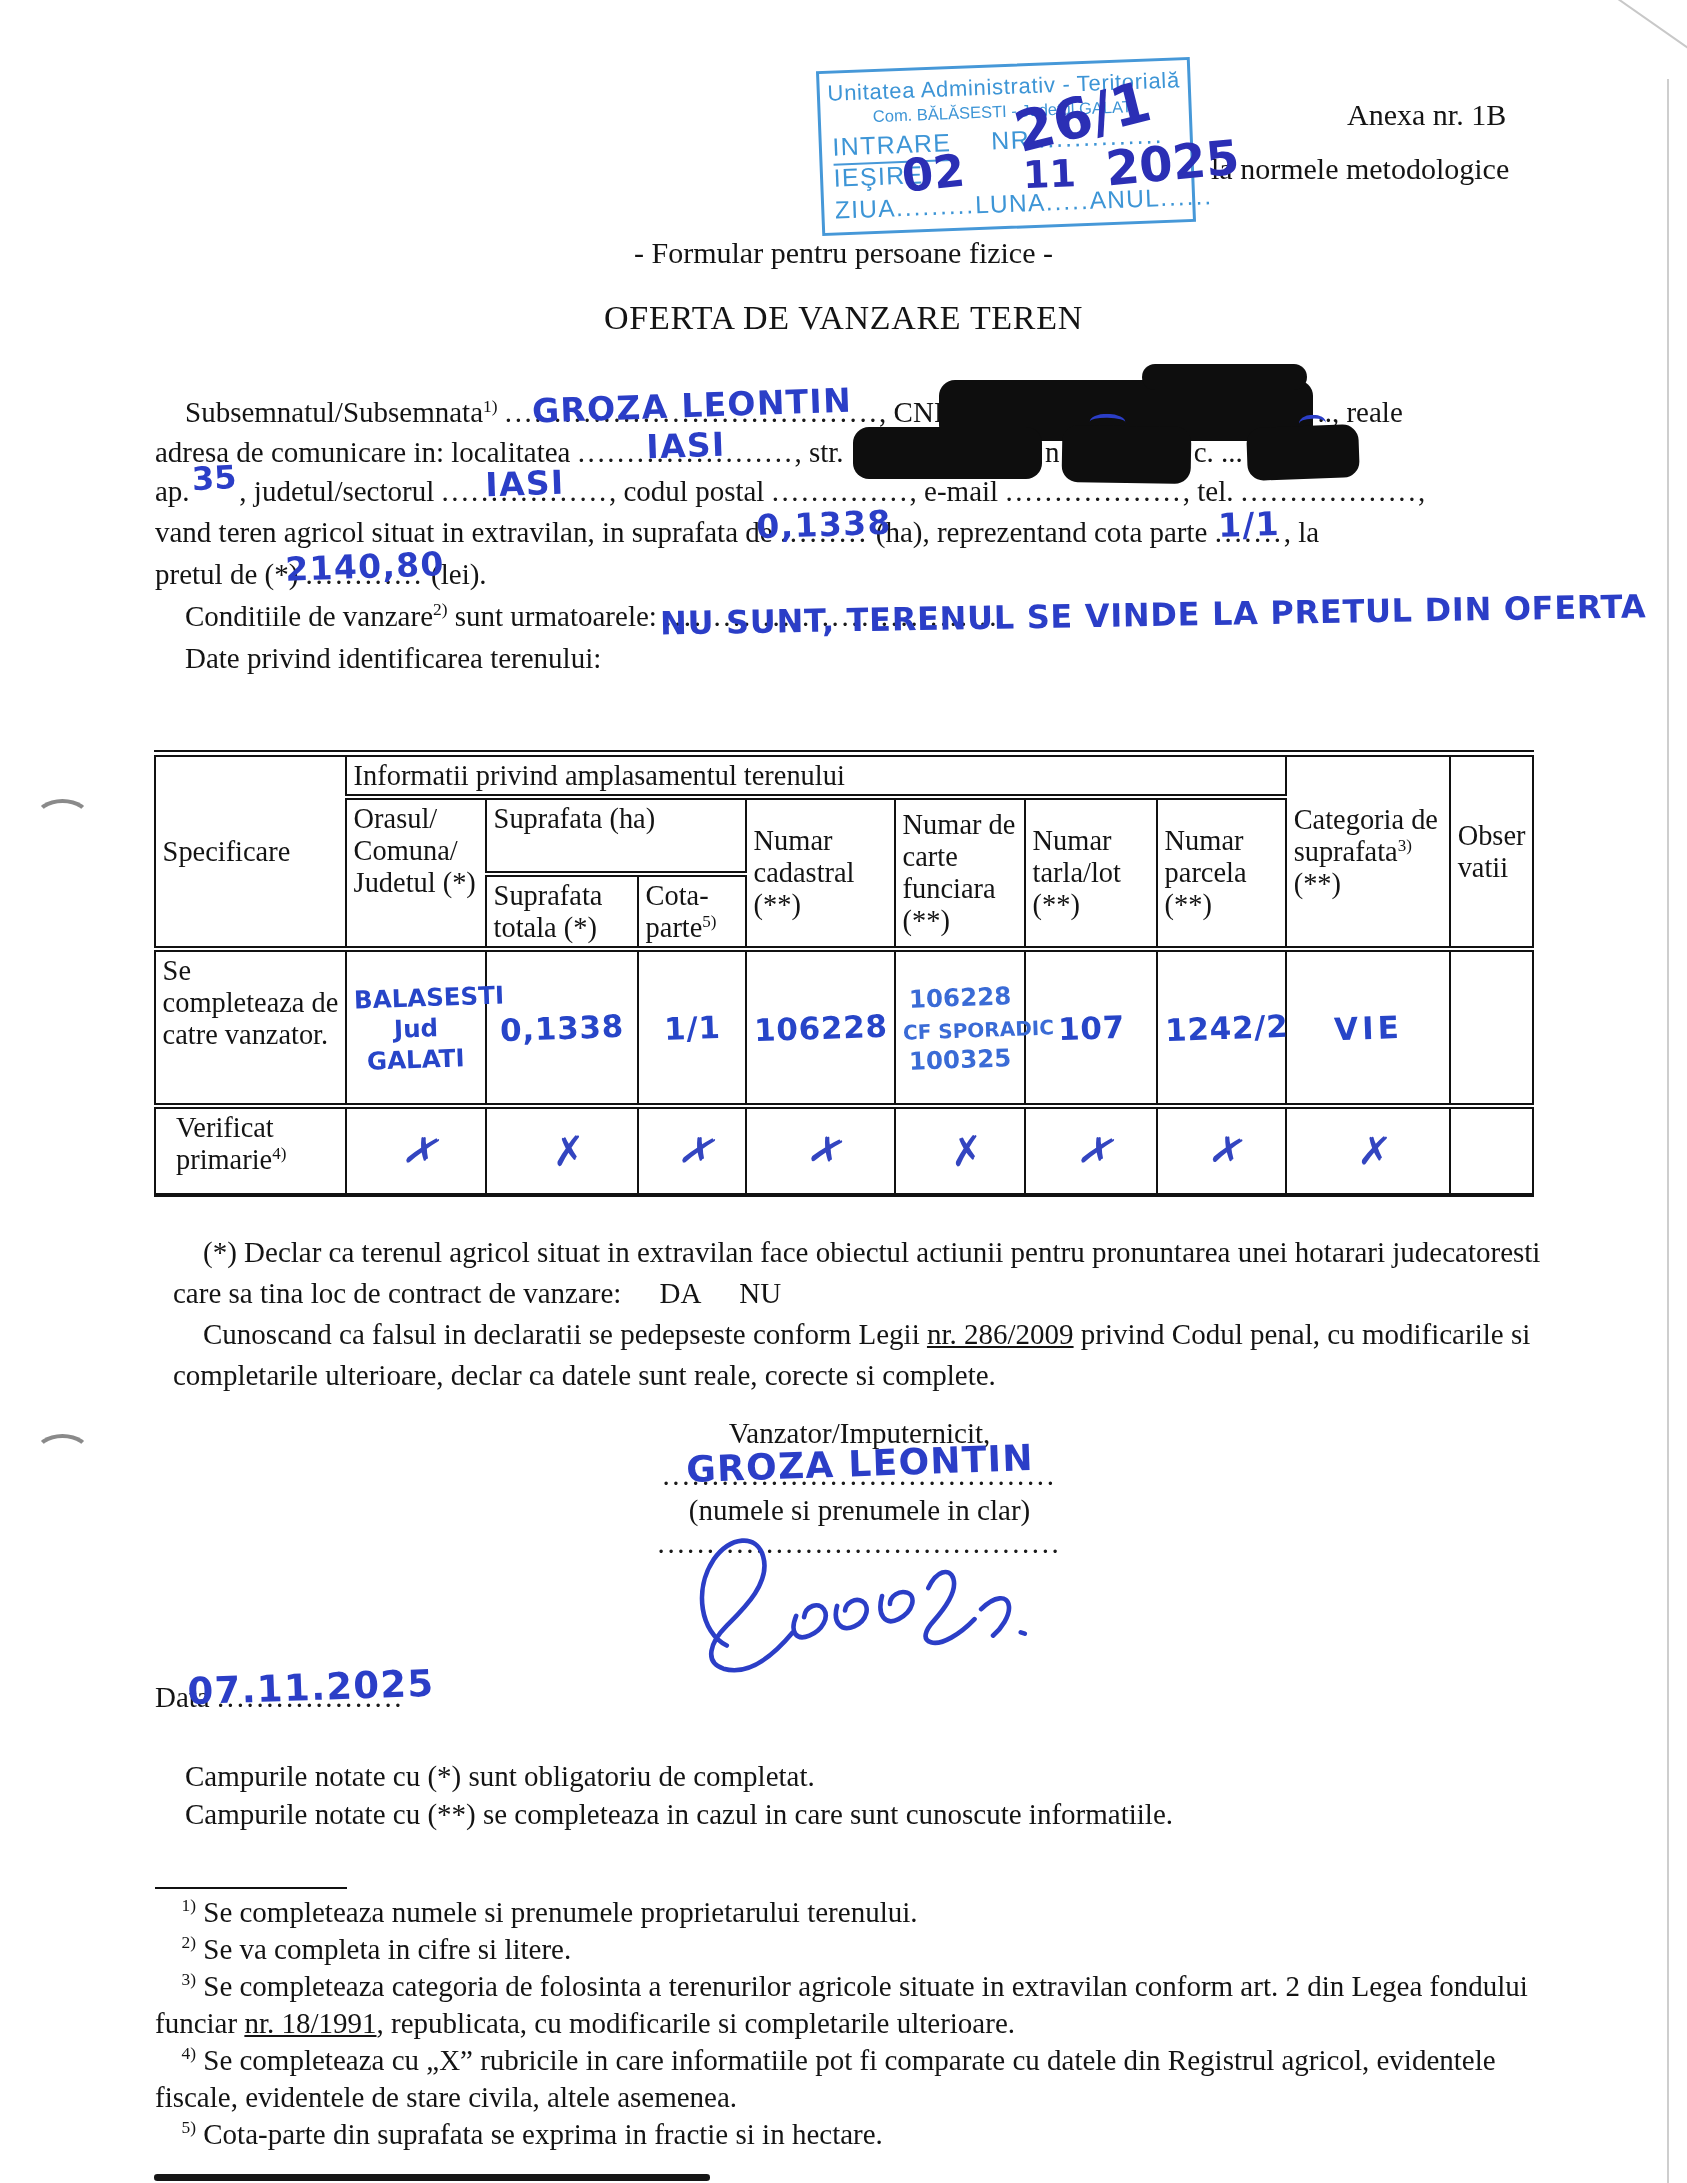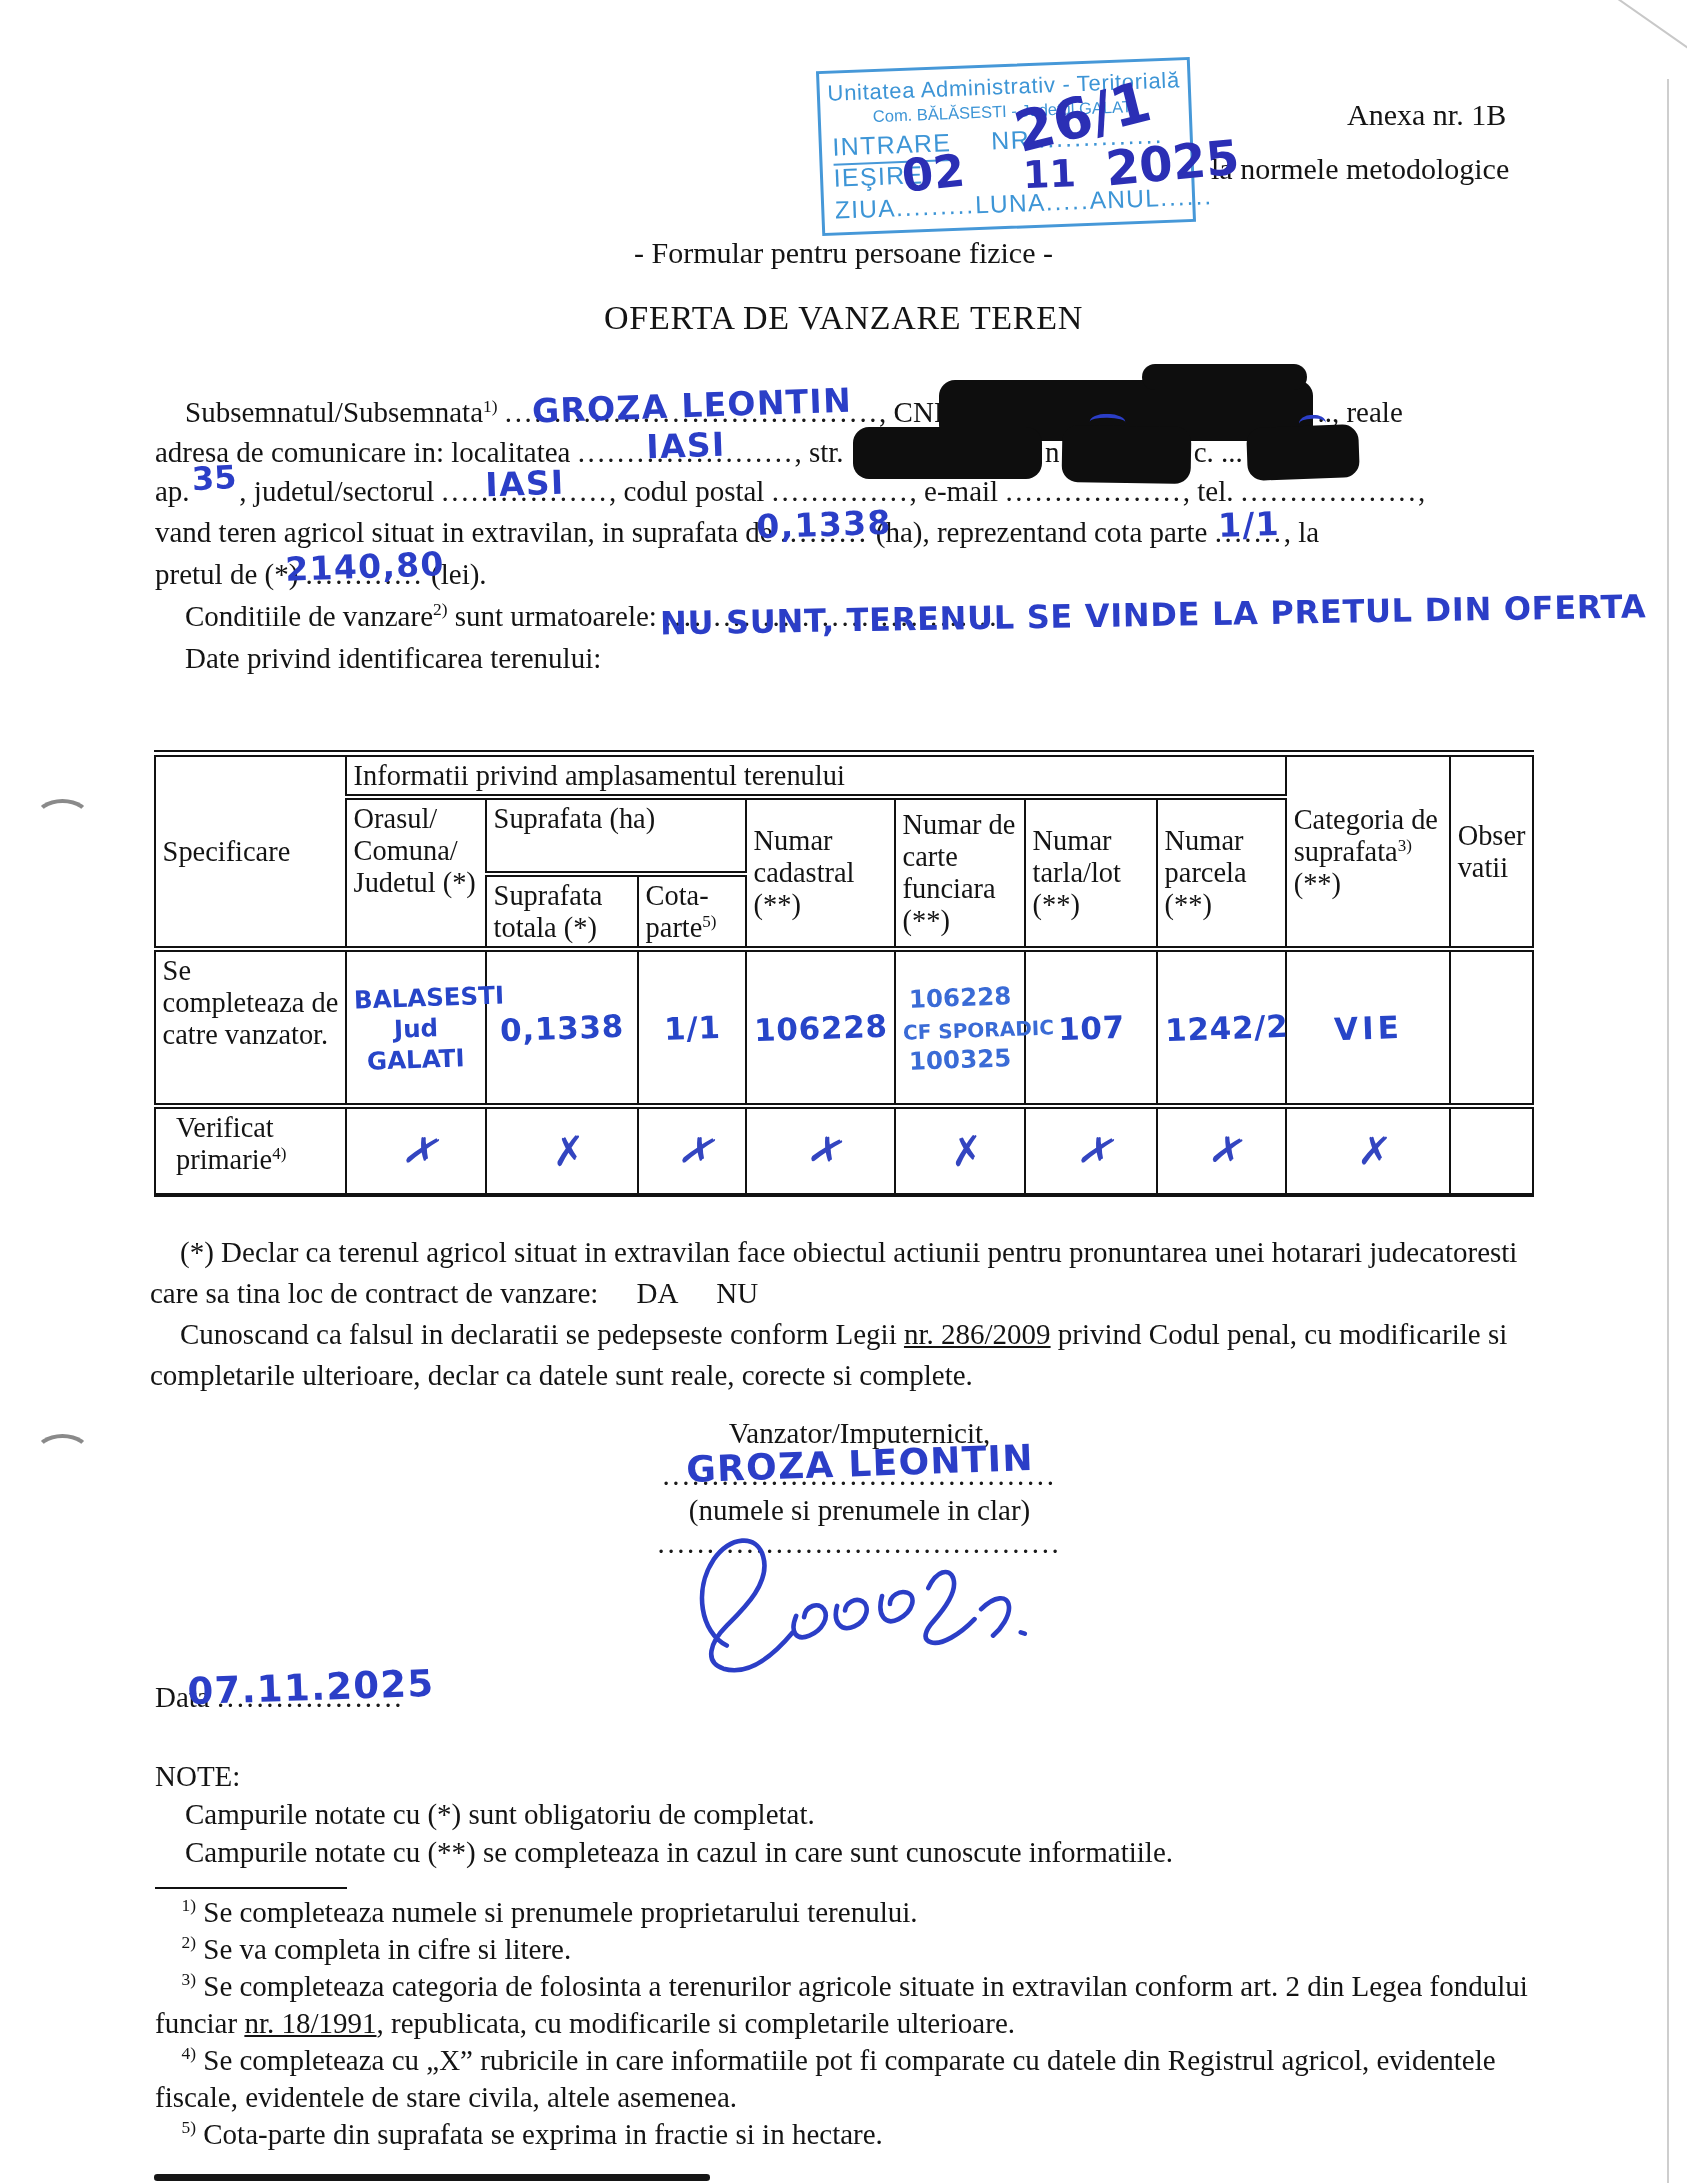--- a/index.html
+++ b/index.html
@@ -69,21 +69,21 @@
   .hwc{text-align:center !important;vertical-align:middle !important;}
   .hwcell{font-family:"DejaVu Sans", sans-serif;font-weight:bold;color:#2745c8;font-size:31px;
           display:inline-block;transform:rotate(-2deg);white-space:nowrap;letter-spacing:0.7px;}
   .hw-sm{font-size:24.5px;letter-spacing:0;}
   .hw-lt{color:#3a6bd6;}
   .hw-xs{font-size:20px;letter-spacing:0;}
   .xmark{font-family:"DejaVu Sans", sans-serif;color:#3345c0;font-size:40px;display:inline-block;
          transform:rotate(12deg) skewX(-10deg);font-weight:bold;}
   .cellline{line-height:1.1;}
   
-  .decl{position:absolute;left:150px;top:1232px;width:1409px;font-size:29px;line-height:41px;}
+  .decl{position:absolute;left:173px;top:1232px;width:1409px;font-size:29px;line-height:41px;}
   .decl p{margin:0;text-indent:30px;}
   .danu{margin-left:38px;}
   .u{text-decoration:underline;}
   
   .sig{position:absolute;left:155px;top:1417px;width:1409px;text-align:center;font-size:29px;}
   .sig .role{margin-bottom:9.3px;}
   .sig .namefill .hw{font-size:36px;bottom:8px;}
   .sig .clar{margin-top:1.3px;}
   .sig .semn{margin-top:42px;}
   .sigsvg{position:absolute;left:509px;top:93px;z-index:2;}
@@ -273,21 +273,20 @@
                M540,185 l6,2" stroke="#2b3ec7" stroke-width="7" fill="none" stroke-linecap="round"></path>
     </svg>
   </div>
 
   <div class="dateline">
     <span>Data</span>
     <span class="fill"><span class="dots">...................</span><span class="hw">07.11.2025</span></span>
   </div>
 
   <div class="notes">
-    <p class="ntitle">NOTE:</p>
     <p>Campurile notate cu (*) sunt obligatoriu de completat.</p>
     <p>Campurile notate cu (**) se completeaza in cazul in care sunt cunoscute informatiile.</p>
   </div>
 
   <div class="fns">
     <div class="fnrule"></div>
     <p><sup>1)</sup> <span>Se completeaza numele si prenumele proprietarului terenului.</span></p>
     <p><sup>2)</sup> <span>Se va completa in cifre si litere.</span></p>
     <p><sup>3)</sup> <span>Se completeaza categoria de folosinta a terenurilor agricole situate in extravilan conform art. 2 din Legea fondului funciar </span><span class="u">nr. 18/1991</span><span>, republicata, cu modificarile si completarile ulterioare.</span></p>
     <p><sup>4)</sup> <span>Se completeaza cu „X” rubricile in care informatiile pot fi comparate cu datele din Registrul agricol, evidentele fiscale, evidentele de stare civila, altele asemenea.</span></p>

